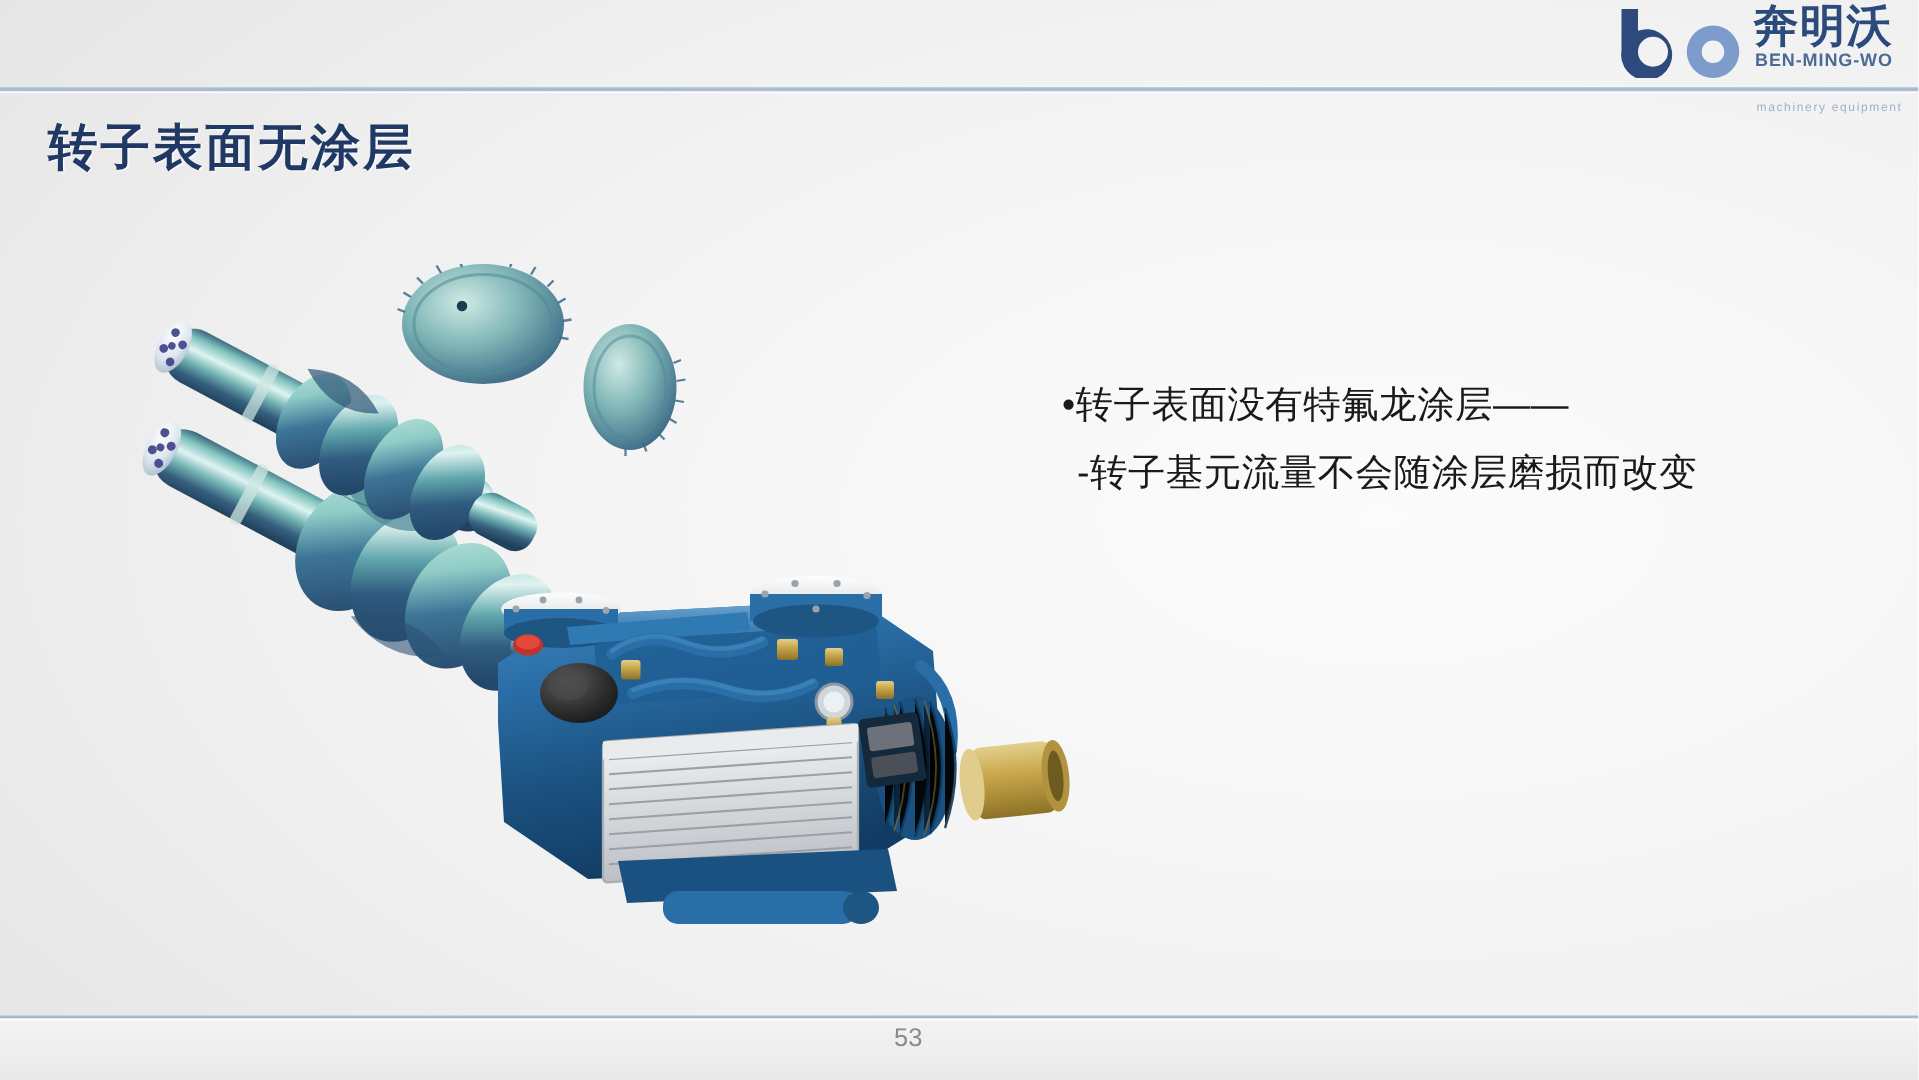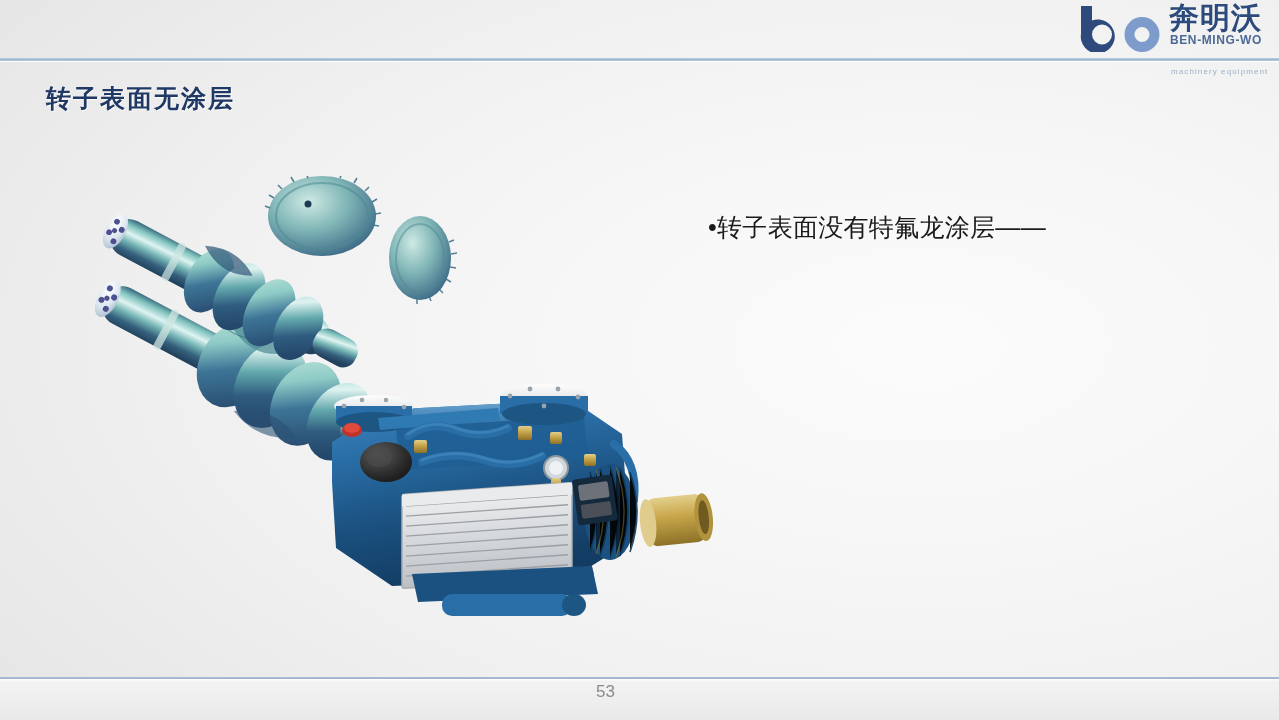--- a/index.html
+++ b/index.html
@@ -86,40 +86,40 @@
     letter-spacing: 1.1px;
     color: #9fb0c6;
     line-height: 9px;
     white-space: nowrap;
     margin-top: 21px;
   }
 
   
   #title {
     position: absolute;
-    left: 46px;
+    left: 32px;
     top: 76px;
-    font-size: 25px;
+    font-size: 33px;
     font-weight: bold;
     color: #1f3864;
     letter-spacing: 2px;
     line-height: 44px;
     white-space: nowrap;
     text-shadow: 1px 1px 1px rgba(255,255,255,0.85);
   }
 
   
   #body-text {
     position: absolute;
     left: 708px;
     top: 205px;
     width: 545px;
     color: #1a1a1a;
   }
-  .para-block { margin-bottom: 0; }
+  .para-block { margin-bottom: 0; margin-top: 43px; }
   .bullet-line {
     font-size: 25px;
     line-height: 45px;
     white-space: nowrap;
     letter-spacing: 0.3px;
   }
   .sub-line {
     font-size: 25px;
     line-height: 45px;
     white-space: nowrap;
@@ -458,20 +458,21 @@
     </g>
 
     <path d="M90 212 L270 204 L276 232 L96 240 Z" fill="#1b5180"></path>
     <rect x="120" y="232" width="130" height="22" rx="10" fill="#2a6ea7"></rect>
     <ellipse cx="252" cy="243" rx="12" ry="11" fill="#1d5583"></ellipse>
   </svg>
 
   <div id="body-text">
     <div class="para-block">
       <div class="bullet-line">•转子表面没有特氟龙涂层——</div>
+      <div class="sub-line">-转子基元流量不会随涂层磨损而改变</div>
     </div>
     <div class="gap"></div>
   </div>
 
   <div id="footer-band"></div>
   <div id="footer-rule"></div>
   <div id="page-number">53</div>
 
 </div>
 

